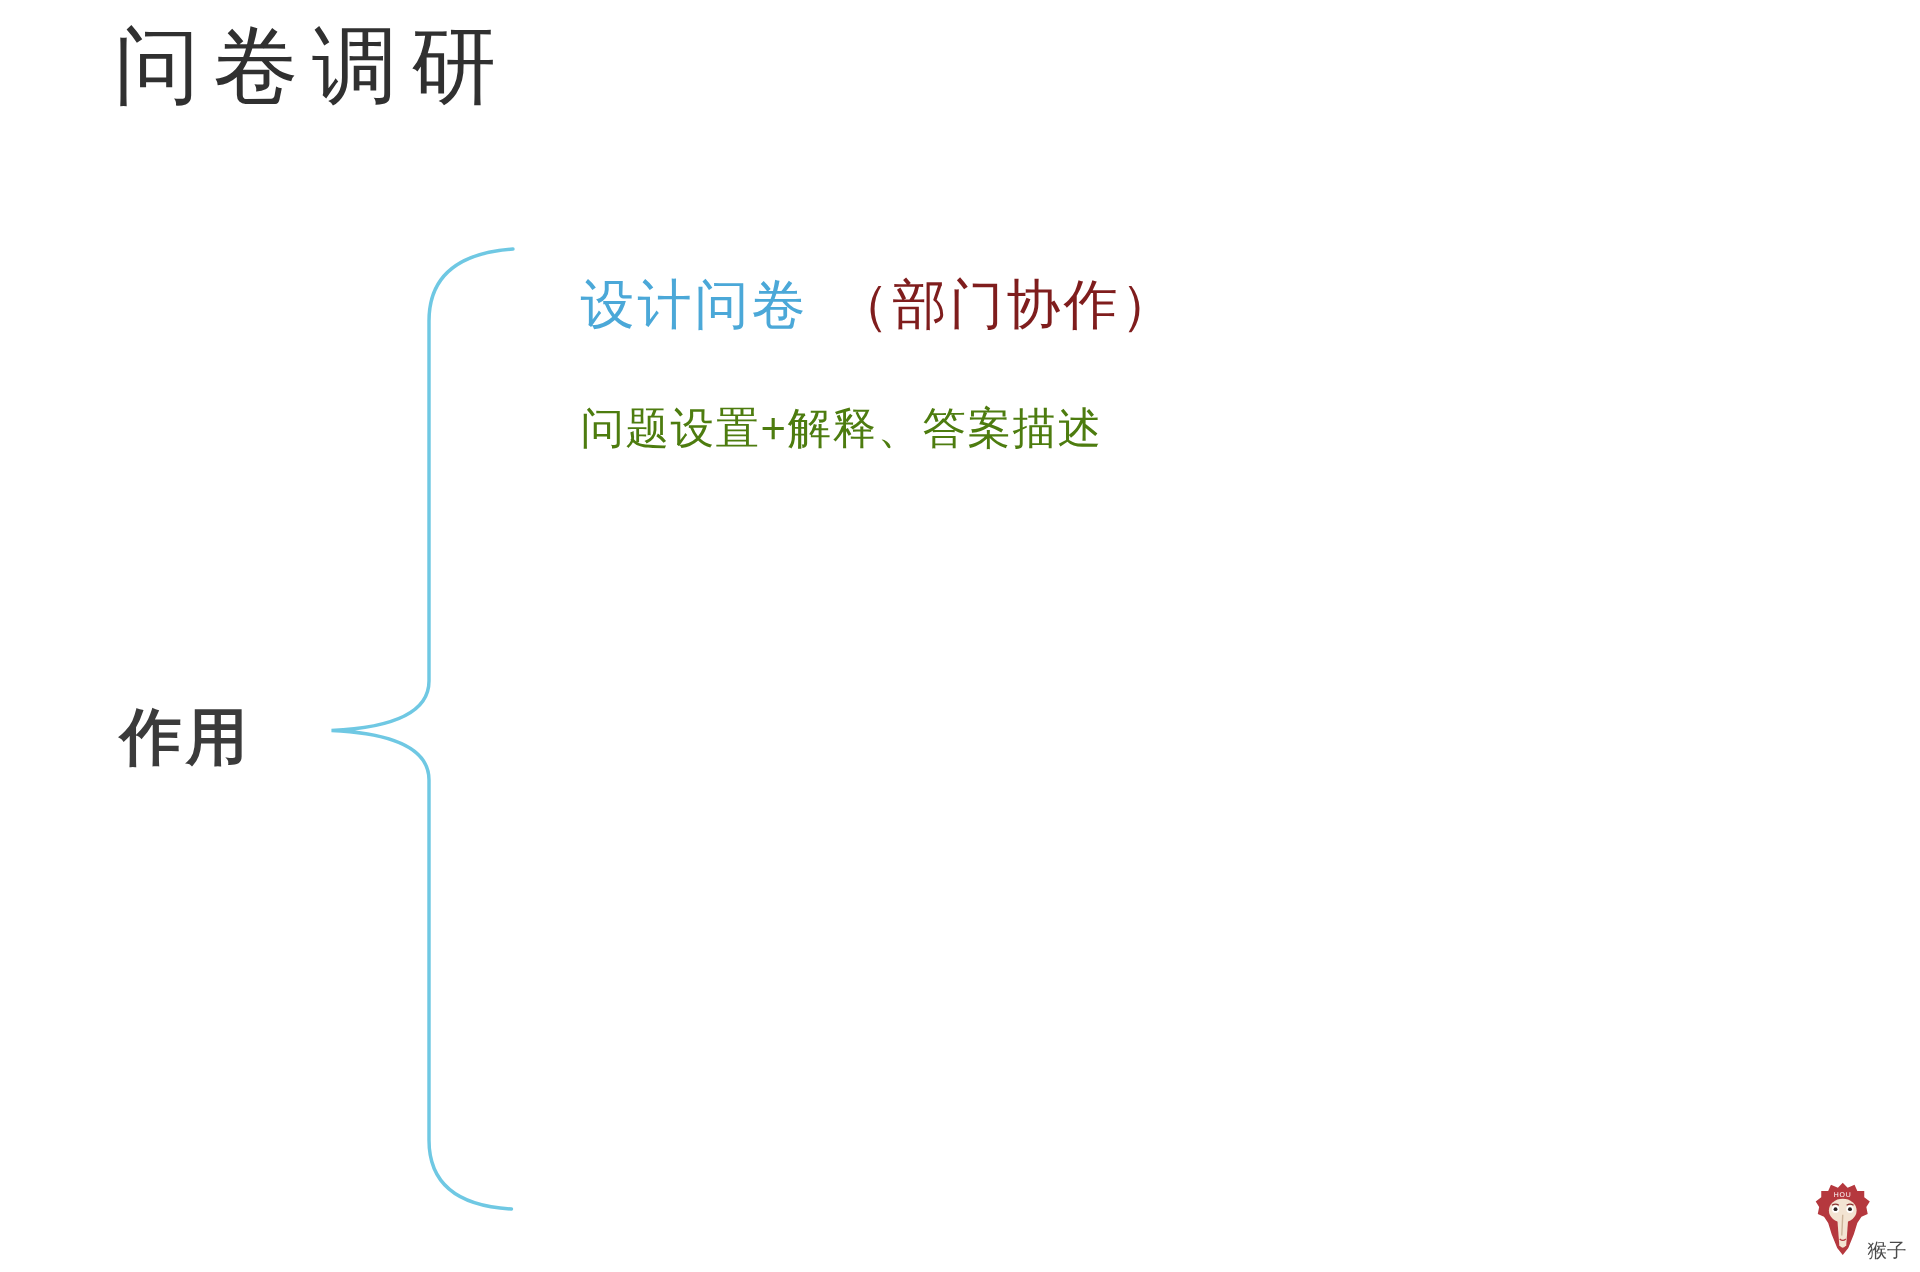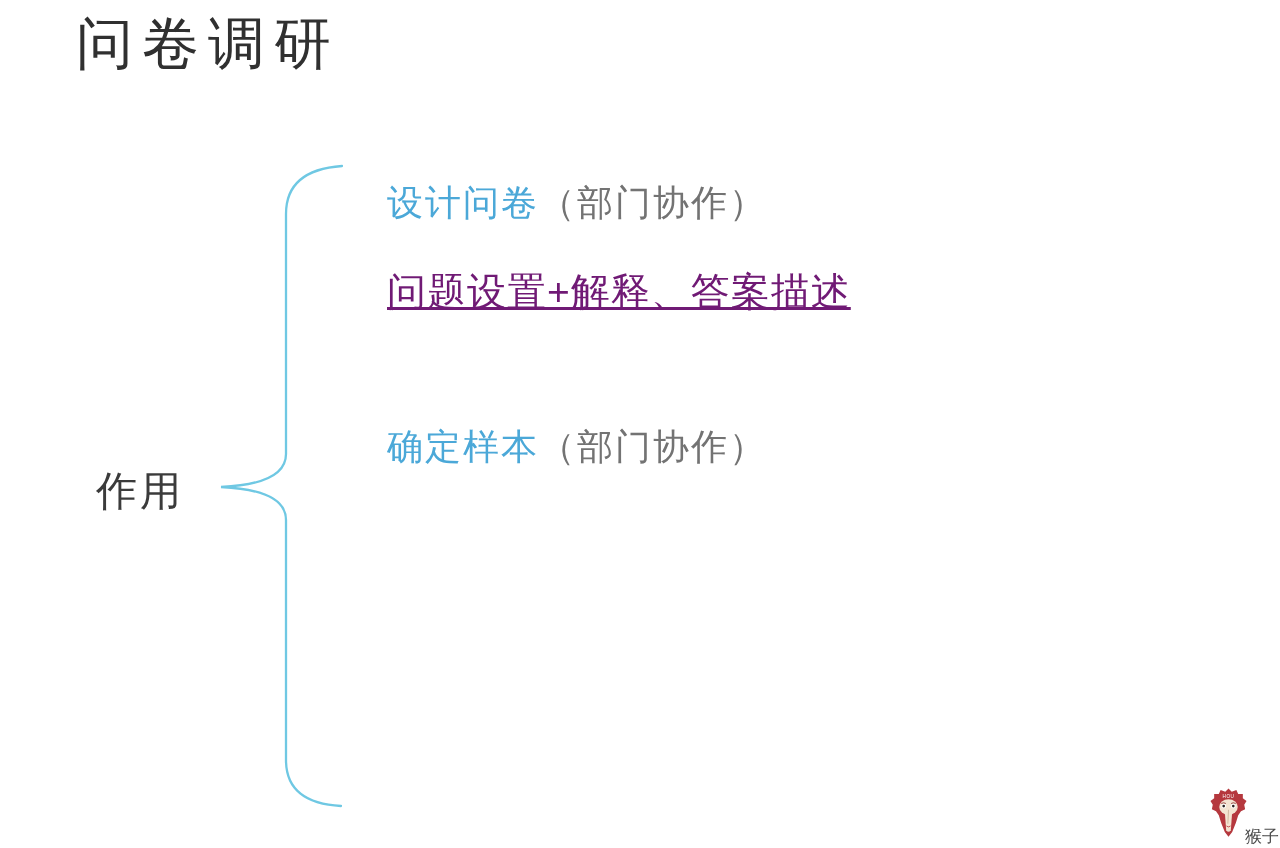--- a/index.html
+++ b/index.html
@@ -16,64 +16,63 @@
     left: 76px; top: 6px;
     font-size: 57px;
     font-weight: 300;
     letter-spacing: 9px;
     color: #303030;
     white-space: nowrap;
   }
 
   .root-label {
     position: absolute;
-    left: 96px; top: 464px;
+    left: 80px; top: 464px;
     font-size: 41px;
-    font-weight: 400;
+    font-weight: 700;
     letter-spacing: 3px;
     color: #3b3b3b;
     white-space: nowrap;
   }
 
   .brace-svg {
     position: absolute;
     left: 208px; top: 158px;
     width: 142px; height: 656px;
   }
 
   .tree-items { position: absolute; left: 387px; top: 0; width: 700px; }
 
   .tree-item { position: absolute; left: 0; white-space: nowrap; }
   .tree-item.item-0 { top: 183px; }
   .tree-item.item-1 { top: 427px; }
   .tree-item.item-2 { top: 670px; }
 
   .item-heading-row { font-size: 36px; font-weight: 300; line-height: 1.1; }
   .item-heading { color: #4ba8d8; letter-spacing: 2px; }
-  .item-annotation { color: #737373; letter-spacing: 2px; }
+  .item-annotation { color: #7f1d1d; margin-left: 18px; letter-spacing: 2px; }
   .item-description {
     margin-top: 47px;
-    font-size: 39px;
+    font-size: 29px;
     font-weight: 300;
-    color: #701a75;
+    color: #4d7c0f;
     letter-spacing: 1px;
     line-height: 1.15;
-    text-decoration: underline;
   }
 
   .watermark {
     position: absolute;
     left: 1210px; top: 786px;
     width: 64px; height: 56px;
   }
   .monkey-svg { position: absolute; left: 0; top: 0; width: 37px; height: 55px; }
   .watermark-label {
     position: absolute;
     left: 35px; top: 39px;
-    font-size: 17px;
+    font-size: 13px;
     color: #4a4a4a;
     white-space: nowrap;
   }
 </style>
 </head>
 <body>
 
 <div class="canvas">
 
   <div class="page-title">问卷调研</div>
@@ -93,23 +92,20 @@
   <div class="tree-items">
 
     <div class="tree-item item-0">
       <div class="item-heading-row">
         <span class="item-heading">设计问卷</span><span class="item-annotation">（部门协作）</span>
       </div>
       <div class="item-description">问题设置+解释、答案描述</div>
     </div>
 
     <div class="tree-item item-1">
-      <div class="item-heading-row">
-        <span class="item-heading">确定样本</span><span class="item-annotation">（部门协作）</span>
-      </div>
     </div>
 
     <div class="tree-item item-2">
     </div>
 
   </div>
 
   <div class="watermark">
     <svg class="monkey-svg" viewBox="0 0 40 56" xmlns="http://www.w3.org/2000/svg">
       <path d="M20 1 L23.5 4.5 L28.5 2.5 L30.5 7 L35.5 7 L35.5 11.5 L39.5 14.5

